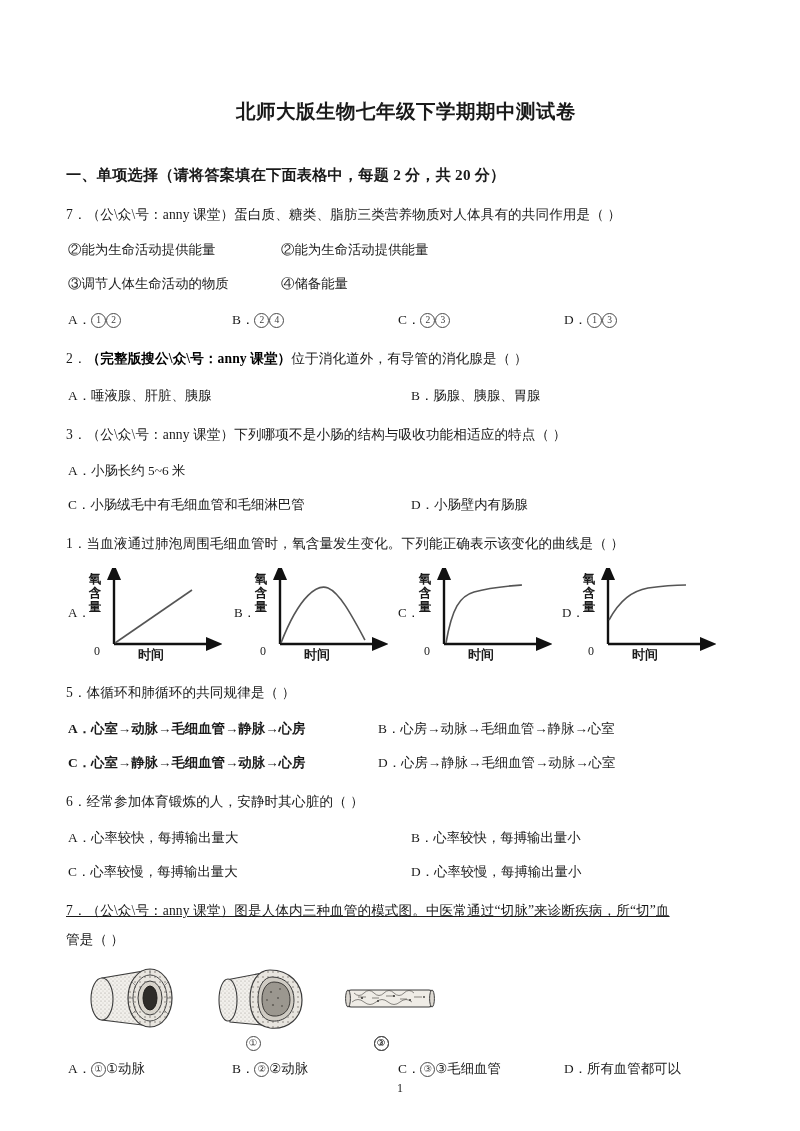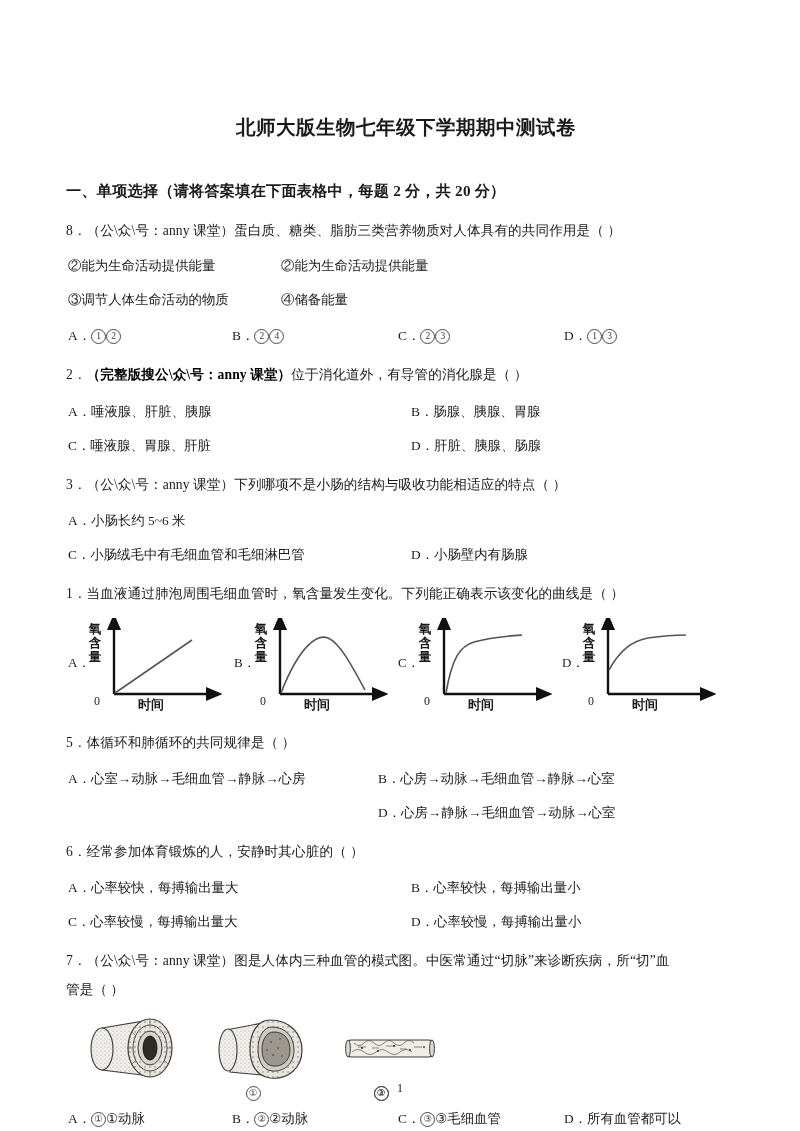--- a/index.html
+++ b/index.html
@@ -17,21 +17,20 @@
     height: 1131px;
     margin: 0 auto;
     background: #ffffff;
     overflow: hidden;
   }
   .content {
     position: absolute;
     left: 66px;
     top: 0;
     width: 680px;
-    margin-top: 16px;
   }
   .doc-title {
     text-align: center;
     font-size: 19.5px;
     font-weight: bold;
     letter-spacing: 0.5px;
     margin-top: 100px;
     margin-bottom: 0;
     line-height: 1.2;
   }
@@ -61,21 +60,21 @@
     position: absolute;
     top: 0;
     white-space: nowrap;
   }
   .opt.c1 { left: 2px; }
   .opt.c2 { left: 166px; }
   .opt.c3 { left: 332px; }
   .opt.c4 { left: 498px; }
   .opt.h1 { left: 2px; }
   .opt.h2 { left: 345px; }
-  .opt.w1 { left: 2px; }
+  .opt.w1 { left: 2px; font-weight: bold; }
   .opt.w2 { left: 312px; }
   .opt-letter {
     font-family: "Liberation Serif", serif;
   }
   .circ {
     display: inline-block;
     border: 1px solid #4a4a4a;
     border-radius: 50%;
     width: 13px;
     height: 13px;
@@ -174,21 +173,21 @@
 <body>
 
 <div id="page">
 
   <div class="content">
 
     <div class="doc-title">北师大版生物七年级下学期期中测试卷</div>
 
     <div class="section-head">一、单项选择（请将答案填在下面表格中，每题 2 分，共 20 分）</div>
 
-    <div class="q-stem">8．（公\众\号：anny 课堂）蛋白质、糖类、脂肪三类营养物质对人体具有的共同作用是（      ）</div>
+    <div class="q-stem">7．（公\众\号：anny 课堂）蛋白质、糖类、脂肪三类营养物质对人体具有的共同作用是（      ）</div>
     <div class="opts" style="margin-top:16px;">
       <span class="opt h1">②能为生命活动提供能量</span>
       <span class="opt" style="left:215px;">②能为生命活动提供能量</span>
     </div>
     <div class="opts" style="margin-top:17px;">
       <span class="opt h1">③调节人体生命活动的物质</span>
       <span class="opt" style="left:215px;">④储备能量</span>
     </div>
     <div class="opts" style="margin-top:19px;">
       <span class="opt c1"><span class="opt-letter">A．</span><span class="circ">1</span><span class="circ">2</span></span>
@@ -196,24 +195,20 @@
       <span class="opt c3"><span class="opt-letter">C．</span><span class="circ">2</span><span class="circ">3</span></span>
       <span class="opt c4"><span class="opt-letter">D．</span><span class="circ">1</span><span class="circ">3</span></span>
     </div>
 
     <div class="q-stem" style="margin-top:20px;">
       <span>2．</span><span class="red">（完整版搜公\众\号：anny 课堂）</span><span>位于消化道外，有导管的消化腺是（      ）</span>
     </div>
     <div class="opts" style="margin-top:17px;">
       <span class="opt h1">A．唾液腺、肝脏、胰腺</span>
       <span class="opt h2">B．肠腺、胰腺、胃腺</span>
-    </div>
-    <div class="opts" style="margin-top:17px;">
-      <span class="opt h1">C．唾液腺、胃腺、肝脏</span>
-      <span class="opt h2">D．肝脏、胰腺、肠腺</span>
     </div>
 
     <div class="q-stem" style="margin-top:20px;">3．（公\众\号：anny 课堂）下列哪项不是小肠的结构与吸收功能相适应的特点（      ）</div>
     <div class="opts" style="margin-top:17px;">
       <span class="opt h1">A．小肠长约 5~6 米</span>
     </div>
     <div class="opts" style="margin-top:17px;">
       <span class="opt h1">C．小肠绒毛中有毛细血管和毛细淋巴管</span>
       <span class="opt h2">D．小肠壁内有肠腺</span>
     </div>
@@ -276,34 +271,35 @@
       </div>
 
     </div>
 
     <div class="q-stem" style="margin-top:8px;">5．体循环和肺循环的共同规律是（      ）</div>
     <div class="opts" style="margin-top:17px;">
       <span class="opt w1">A．心室→动脉→毛细血管→静脉→心房</span>
       <span class="opt w2">B．心房→动脉→毛细血管→静脉→心室</span>
     </div>
     <div class="opts" style="margin-top:17px;">
+      <span class="opt w1">C．心室→静脉→毛细血管→动脉→心房</span>
       <span class="opt w2">D．心房→静脉→毛细血管→动脉→心室</span>
     </div>
 
     <div class="q-stem" style="margin-top:20px;">6．经常参加体育锻炼的人，安静时其心脏的（      ）</div>
     <div class="opts" style="margin-top:17px;">
       <span class="opt h1">A．心率较快，每搏输出量大</span>
       <span class="opt h2">B．心率较快，每搏输出量小</span>
     </div>
     <div class="opts" style="margin-top:17px;text-align:center;">
       <span class="opt h1">C．心率较慢，每搏输出量大</span>
       <span class="opt h2">D．心率较慢，每搏输出量小</span>
     </div>
 
-    <div class="q-stem" style="margin-top:20px;">7．（公\众\号：anny 课堂）图是人体内三种血管的模式图。中医常通过“切脉”来诊断疾病，所“切”血</div>
+    <div class="q-stem" style="margin-top:20px;text-decoration:underline;">7．（公\众\号：anny 课堂）图是人体内三种血管的模式图。中医常通过“切脉”来诊断疾病，所“切”血</div>
     <div class="q-stem" style="margin-top:8px;">管是（      ）</div>
 
     <div class="vessel-row">
 
       <div class="vessel v1">
         <div class="vwrap">
           <svg width="110" height="78" viewBox="0 0 110 78">
             <defs>
               <pattern id="tex1" width="4" height="4" patternUnits="userSpaceOnUse">
                 <rect width="4" height="4" fill="#f2f0ec"></rect>

